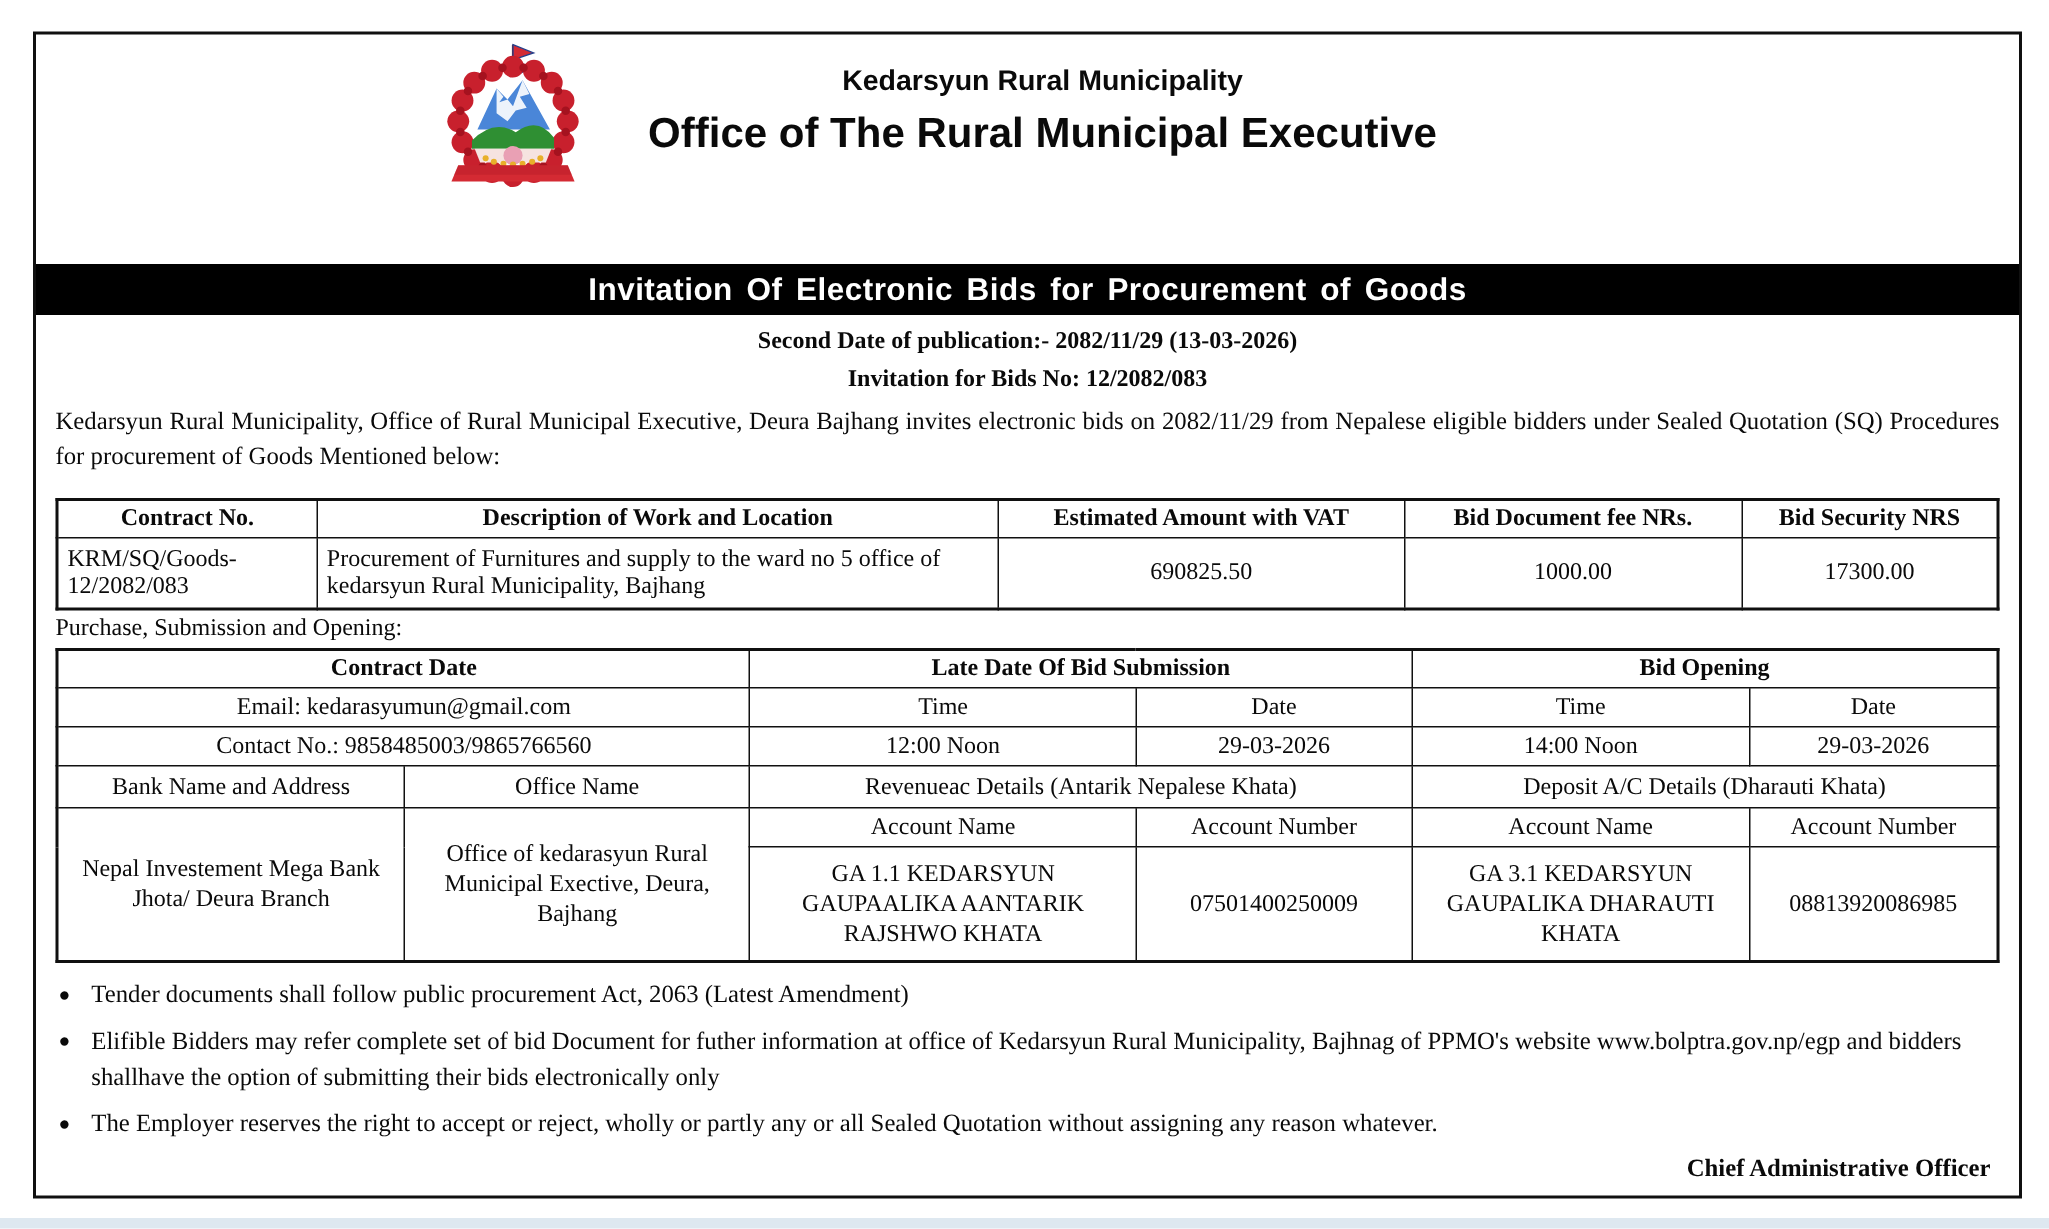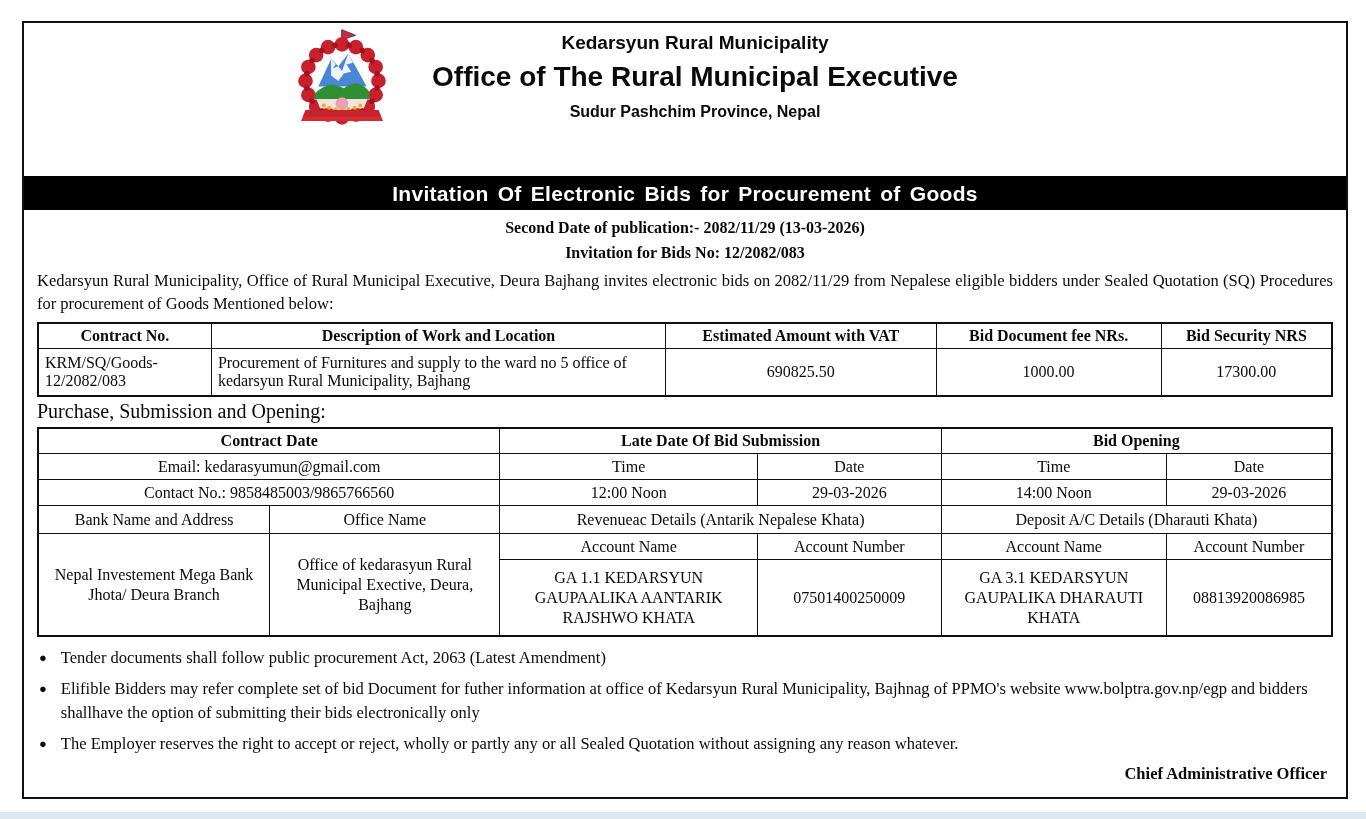--- a/index.html
+++ b/index.html
@@ -11,21 +11,21 @@
   }
   .bottom-strip {
     position:absolute; left:0; bottom:0; width:1366px; height:7px;
     background:#dee8f0;
   }
   .doc-frame {
     position:absolute; left:22px; top:21px; width:1326px; height:778px;
     border:2px solid #101010; background:#ffffff; overflow:hidden;
   }
   
-  .doc-header { position:relative; text-align:center; padding-top:8px; height:153px;margin-left:20px; }
+  .doc-header { position:relative; text-align:center; padding-top:20px; height:153px;margin-left:20px; }
   .emblem { position:absolute; left:252px; top:5px; width:92px; height:104px; }
   .h-muni  { font-family:"Liberation Sans", sans-serif; font-weight:bold; font-size:19px; line-height:24px; }
   .h-office{ font-family:"Liberation Sans", sans-serif; font-weight:bold; font-size:28px; line-height:34px; margin-top:5px; }
   .h-addr  { font-family:"Liberation Sans", sans-serif; font-weight:bold; font-size:19px; line-height:24px; margin-top:7px; }
   .h-prov  { font-family:"Liberation Sans", sans-serif; font-weight:bold; font-size:16px; line-height:21px; margin-top:7px; }
   
   .banner {
     background:#000000; color:#ffffff; height:34px; line-height:35px;
     text-align:center; font-family:"Liberation Sans", sans-serif;
     font-weight:bold; font-size:21px; letter-spacing:0.3px; word-spacing:3px;
@@ -33,27 +33,27 @@
   
   .content { padding:0 13px; }
   .pub-line  { text-align:center; font-weight:bold; font-size:16px; margin-top:9px; }
   .pub-line2 { text-align:center; font-weight:bold; font-size:16px; margin-top:7px; }
   .intro { font-size:16.5px; line-height:1.42; text-align:justify; margin-top:7px; }
 
   table { border-collapse:collapse; width:100%; border:2px solid #101010; }
   th, td { border:1px solid #101010; padding:1px 6px; font-size:16px; font-weight:normal; }
   th { font-weight:bold; text-align:center; }
 
-  .goods-table { margin-top:6px; }
+  .goods-table { margin-top:16px; }
   .goods-table th { height:26px; }
   .goods-table td { height:47px; }
   .cell-left { text-align:left; }
   .cell-center { text-align:center; }
 
-  .purchase-line { font-size:20px; margin:3px 0 4px 0; }
+  .purchase-line { font-size:16px; margin:3px 0 4px 0; }
 
   .sched-table td, .sched-table th { text-align:center;margin-top:12px; }
   .sched-table .r-sm  { height:26px; }
   .sched-table .r-md  { height:28px; }
   .sched-table .r-big { height:76px; }
   .sched-table td { line-height:1.25; }
 
   .bullets { margin-top:9px; }
   .bullet-item { display:flex; gap:14px; font-size:16.5px; line-height:1.42; margin-bottom:8px; padding-left:2px; }
   .bullet-dot { font-size:13px; line-height:1; margin-top:5px; flex:0 0 auto; }
@@ -125,21 +125,20 @@
         <circle cx="57" cy="89" r="2.2"></circle>
           <circle cx="64" cy="87.5" r="2.2"></circle>
         <circle cx="70" cy="85" r="2.2"></circle>
       </g>
 
       <path d="M10,90 L90,90 L95,102 L5,102 Z" fill="#d42a33"></path>
       <path d="M10,90 L90,90 L93,97 L7,97 Z" fill="#b01824" opacity="0.35"></path>
     </svg>
     <div class="h-muni">Kedarsyun Rural Municipality</div>
     <div class="h-office">Office of The Rural Municipal Executive</div>
-    <div class="h-prov">Sudur Pashchim Province, Nepal</div>
   </div>
 
   <div class="banner">Invitation Of Electronic Bids for Procurement of Goods</div>
 
   <div class="content">
 
     <div class="pub-line">Second Date of publication:- 2082/11/29 (13-03-2026)</div>
     <div class="pub-line2">Invitation for Bids No: 12/2082/083</div>
 
     <div class="intro">Kedarsyun Rural Municipality, Office of Rural Municipal Executive, Deura Bajhang invites electronic bids on 2082/11/29 from Nepalese eligible bidders under Sealed Quotation (SQ) Procedures for procurement of Goods Mentioned below:</div>

